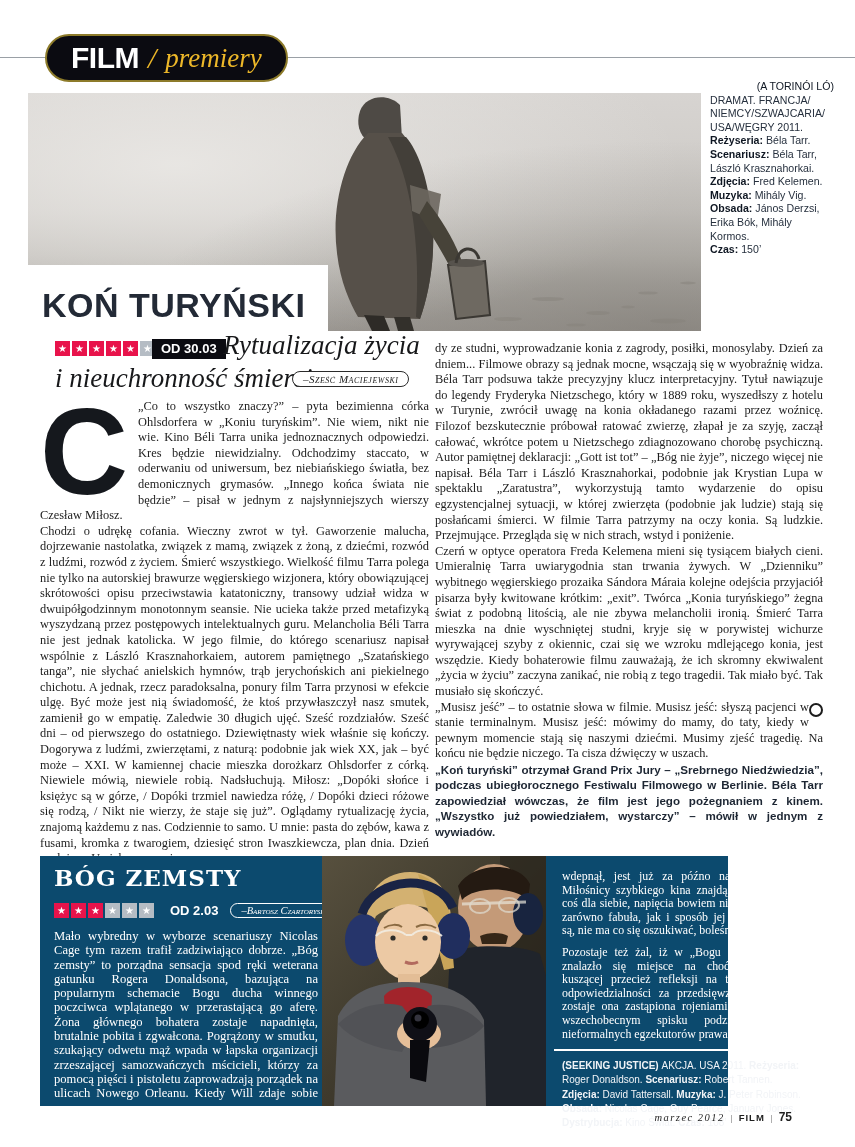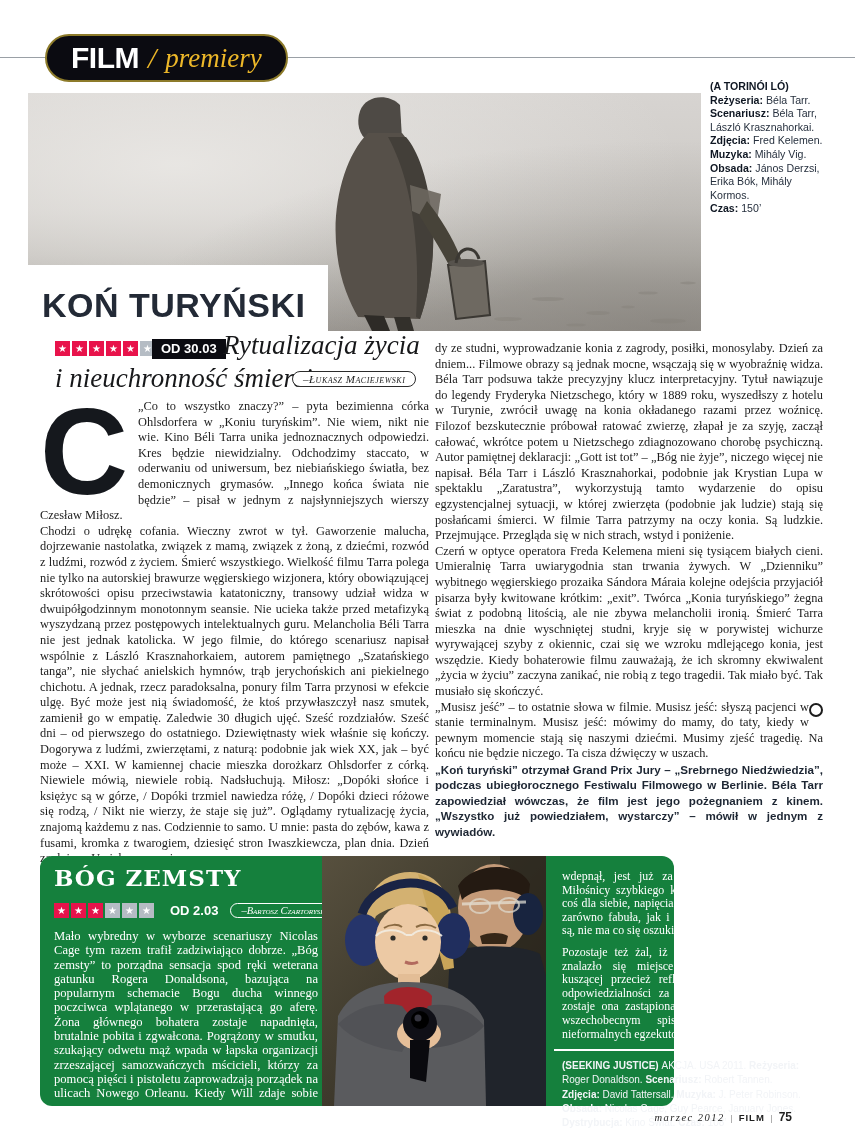--- a/index.html
+++ b/index.html
@@ -19,21 +19,21 @@
   .hero{position:absolute;left:28px;top:93px;width:673px;height:238px;}
   .hero svg{display:block;width:100%;height:100%;}
   .hero-title{position:absolute;left:0;bottom:0;background:#fff;padding:21px 22px 6px 14px;
               font-family:"Liberation Sans",sans-serif;font-weight:bold;font-size:34px;
               letter-spacing:0.5px;color:#232a36;}
 
   
   .credits1{position:absolute;left:710px;top:80px;width:124px;
             font-family:"Liberation Sans",sans-serif;font-size:10.6px;line-height:13.6px;color:#26303e;}
   .credits1 b{color:#0f1723;}
-  .c-title{font-weight:bold;color:#0f1723;}
+  .c-title{font-weight:normal;color:#0f1723;text-align:right;}
 
   
   .stars{display:flex;gap:2px;}
   .star{width:15px;height:15px;background:#b5bcc4;color:#fff;font-size:10px;
         display:inline-flex;align-items:center;justify-content:center;}
   .star.on{background:#e8134b;}
 
   
   .rating1{position:absolute;left:55px;top:341px;}
   .od1{position:absolute;left:152px;top:339px;background:#0b0b11;color:#fff;
@@ -55,21 +55,21 @@
   .endmark.light{border-color:#fff;}
 
   .closeup-divider{display:flex;align-items:center;margin:11px 0 9px;}
   .closeup-divider .line{flex:1;height:2px;background:#15171d;}
   .closeup-pill{background:#0b0e16;color:#fff;font-family:"Liberation Sans",sans-serif;font-weight:bold;
                 font-size:11px;letter-spacing:1px;border-radius:11px;padding:3px 16px;}
   .closeup-text{font-family:"Liberation Sans",sans-serif;font-size:11.6px;line-height:15.4px;
                 font-weight:bold;color:#1d2633;text-align:justify;}
 
   
-  .panel2{position:absolute;left:40px;top:856px;width:634px;height:250px;background:#15803d;color:#fff;border-radius:12px;}
+  .panel2{position:absolute;left:40px;top:856px;width:688px;height:250px;background:#0c4a6e;color:#fff;}
   .panel2 h2{position:absolute;left:14px;top:8px;margin:0;font-family:"DejaVu Serif",serif;
              font-weight:bold;font-size:23px;letter-spacing:1px;color:#fff;}
   .rating2-row{position:absolute;left:14px;top:47px;display:flex;align-items:center;gap:12px;}
   .od2{font-family:"Liberation Sans",sans-serif;font-weight:bold;font-size:13px;color:#fff;margin-left:4px;}
   .oval-light{border:1px solid #fff;border-radius:11px;padding:1px 10px;font-style:italic;
               font-variant:small-caps;font-size:10.5px;color:#fff;white-space:nowrap;}
   .p2col1{position:absolute;left:14px;top:73px;width:264px;font-size:12.6px;line-height:14.3px;text-align:justify;}
   .p2col1 p{margin:0;}
   .photo2{position:absolute;left:282px;top:0;width:224px;height:250px;}
   .photo2 svg{display:block;width:100%;height:100%;}
@@ -142,20 +142,25 @@
         <path d="M420,172 L457,168 L462,222 L428,226 Z" fill="#6e6961" stroke="#3b3833" stroke-width="2"></path>
         <ellipse cx="438" cy="170" rx="18" ry="4" fill="#57534d"></ellipse>
         <path d="M428,170 C430,153 447,151 451,166" fill="none" stroke="#3b3833" stroke-width="3"></path>
       </g>
     </svg>
     <div class="hero-title">KOŃ TURYŃSKI</div>
   </div>
 
   <aside class="credits1">
     <div class="c-title">(A TORINÓI LÓ)</div>
+    <div class="c-genre">
+        <div>DRAMAT. FRANCJA/</div>
+        <div>NIEMCY/SZWAJCARIA/</div>
+        <div>USA/WĘGRY 2011.</div>
+      </div>
     <div class="c-fields">
         <div><b>Reżyseria: </b>Béla Tarr.</div>
         <div><b>Scenariusz: </b>Béla Tarr, László Krasznahorkai.</div>
         <div><b>Zdjęcia: </b>Fred Kelemen.</div>
         <div><b>Muzyka: </b>Mihály Vig.</div>
         <div><b>Obsada: </b>János Derzsi, Erika Bók, Mihály Kormos.</div>
         <div><b>Czas: </b>150’</div>
       </div>
   </aside>
 
@@ -163,21 +168,21 @@
       <span class="star on">★</span>
       <span class="star on">★</span>
       <span class="star on">★</span>
       <span class="star on">★</span>
       <span class="star on">★</span>
       <span class="star">★</span>
     </div>
   <div class="od1">OD 30.03</div>
   <div class="headline1a">Rytualizacja życia</div>
   <div class="headline1b">i nieuchronność śmierci</div>
-  <div class="byline1 oval">–Łukasz Maciejewski</div>
+  <div class="byline1 oval">–Sześć Maciejewski</div>
 
   <div class="col col-a">
     <p><span class="dropcap">C</span><span>„Co to wszystko znaczy?” – pyta bezimienna córka Ohlsdorfera w „Koniu turyńskim”. Nie wiem, nikt nie wie. Kino Béli Tarra unika jednoznacznych odpowiedzi. Kres będzie niewidzialny. Odchodzimy staccato, w oderwaniu od uniwersum, bez niebiańskiego światła, bez demonicznych grymasów. „Innego końca świata nie będzie” – pisał w jednym z najsłynniejszych wierszy Czesław Miłosz.</span></p>
     <p>Chodzi o udrękę cofania. Wieczny zwrot w tył. Gaworzenie malucha, dojrzewanie nastolatka, związek z mamą, związek z żoną, z dziećmi, rozwód z ludźmi, rozwód z życiem. Śmierć wszystkiego. Wielkość filmu Tarra polega nie tylko na autorskiej brawurze węgierskiego wizjonera, który obowiązującej skrótowości opisu przeciwstawia katatoniczny, transowy udział widza w dwuipółgodzinnym monotonnym seansie. Nie ucieka także przed metafizyką wyszydzaną przez postępowych intelektualnych guru. Melancholia Béli Tarra nie jest jednak katolicka. W jego filmie, do którego scenariusz napisał wspólnie z László Krasznahorkaiem, autorem pamiętnego „Szatańskiego tanga”, nie słychać anielskich hymnów, trąb jerychońskich ani piekielnego chichotu. A jednak, rzecz paradoksalna, ponury film Tarra przynosi w efekcie ulgę. Być może jest nią świadomość, że ktoś przywłaszczył nasz smutek, zamienił go w empatię. Zaledwie 30 długich ujęć. Sześć rozdziałów. Sześć dni – od pierwszego do ostatniego. Dziewiętnasty wiek właśnie się kończy. Dogorywa z ludźmi, zwierzętami, z naturą: podobnie jak wiek XX, jak – być może – XXI. W kamiennej chacie mieszka dorożkarz Ohlsdorfer z córką. Niewiele mówią, niewiele robią. Nadsłuchują. Miłosz: „Dopóki słońce i księżyc są w górze, / Dopóki trzmiel nawiedza różę, / Dopóki dzieci różowe się rodzą, / Nikt nie wierzy, że staje się już”. Oglądamy rytualizację życia, znajomą każdemu z nas. Codziennie to samo. U mnie: pasta do zębów, kawa z fusami, kromka z twarogiem, dziesięć stron Iwaszkiewcza, plan dnia. Dzień za dniem. U nich: czerpanie wo-</p>
   </div>
 
   <div class="col col-b">
     <p>dy ze studni, wyprowadzanie konia z zagrody, posiłki, monosylaby. Dzień za dniem... Filmowe obrazy są jednak mocne, wsączają się w wyobraźnię widza. Béla Tarr podsuwa także precyzyjny klucz interpretacyjny. Tytuł nawiązuje do legendy Fryderyka Nietzschego, który w 1889 roku, wyszedłszy z hotelu w Turynie, zwrócił uwagę na konia okładanego razami przez woźnicę. Filozof bezskutecznie próbował ratować zwierzę, złapał je za szyję, zaczął całować, wkrótce potem u Nietzschego zdiagnozowano chorobę psychiczną. Autor pamiętnej deklaracji: „Gott ist tot” – „Bóg nie żyje”, niczego więcej nie napisał. Béla Tarr i László Krasznahorkai, podobnie jak Krystian Lupa w spektaklu „Zaratustra”, wykorzystują tamto wydarzenie do opisu egzystencjalnej sytuacji, w której zwierzęta (podobnie jak ludzie) stają się posłańcami śmierci. W filmie Tarra patrzymy na oczy konia. Są ludzkie. Przejmujące. Przegląda się w nich strach, wstyd i poniżenie.</p>
     <p>Czerń w optyce operatora Freda Kelemena mieni się tysiącem białych cieni. Umieralnię Tarra uwiarygodnia stan trwania żywych. W „Dzienniku” wybitnego węgierskiego prozaika Sándora Máraia kolejne odejścia przyjaciół pisarza były kwitowane krótkim: „exit”. Twórca „Konia turyńskiego” żegna świat z podobną litością, ale nie zbywa melancholii ironią. Śmierć Tarra mieszka na dnie wyschniętej studni, kryje się w porywistej wichurze wyrywającej szyby z okiennic, czai się we wzroku mdlejącego konia, jest wszędzie. Kiedy bohaterowie filmu zauważają, że ich skromny ekwiwalent „życia w życiu” zaczyna zanikać, nie robią z tego tragedii. Tak miało być. Tak musiało się skończyć.</p>
     <p><span class="endmark"></span><span>„Musisz jeść” – to ostatnie słowa w filmie. Musisz jeść: słyszą pacjenci w stanie terminalnym. Musisz jeść: mówimy do mamy, do taty, kiedy w pewnym momencie stają się naszymi dziećmi. Musimy zjeść tragedię. Na końcu nie będzie niczego. Ta cisza dźwięczy w uszach.</span></p>

